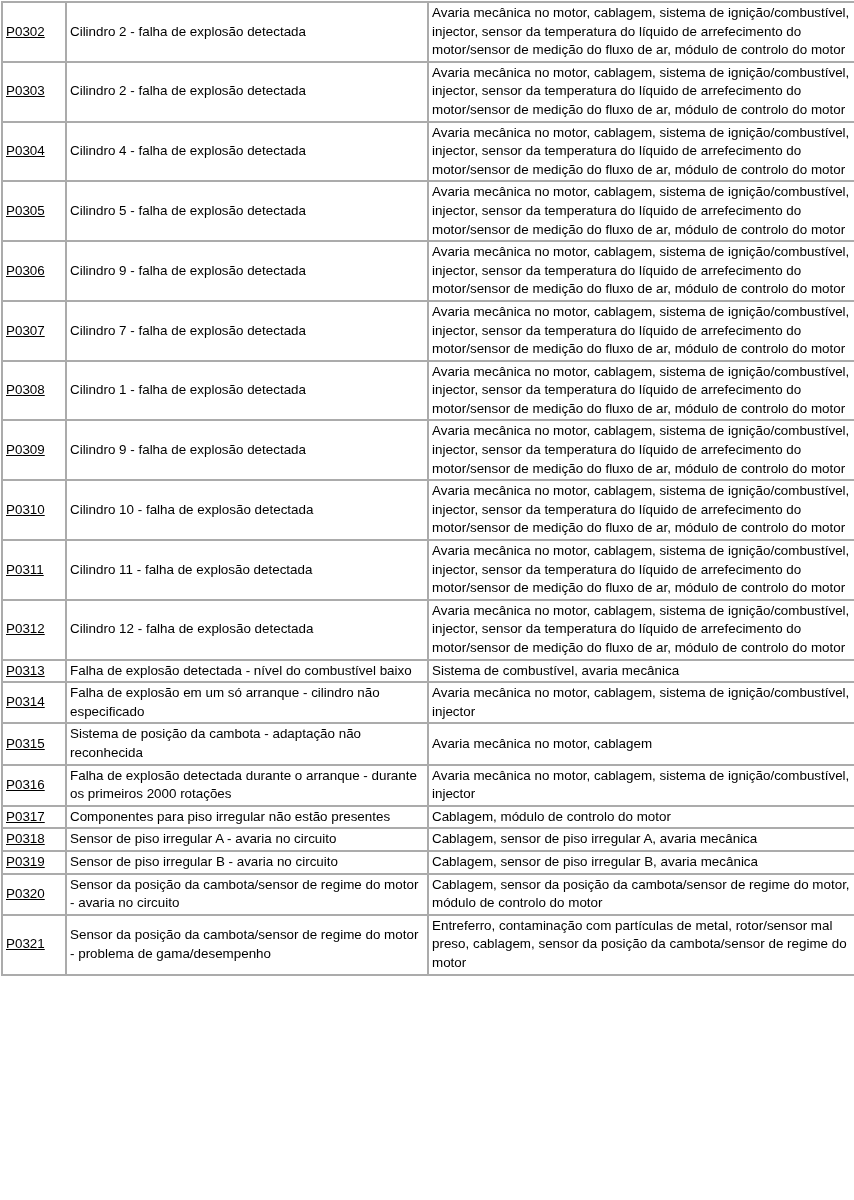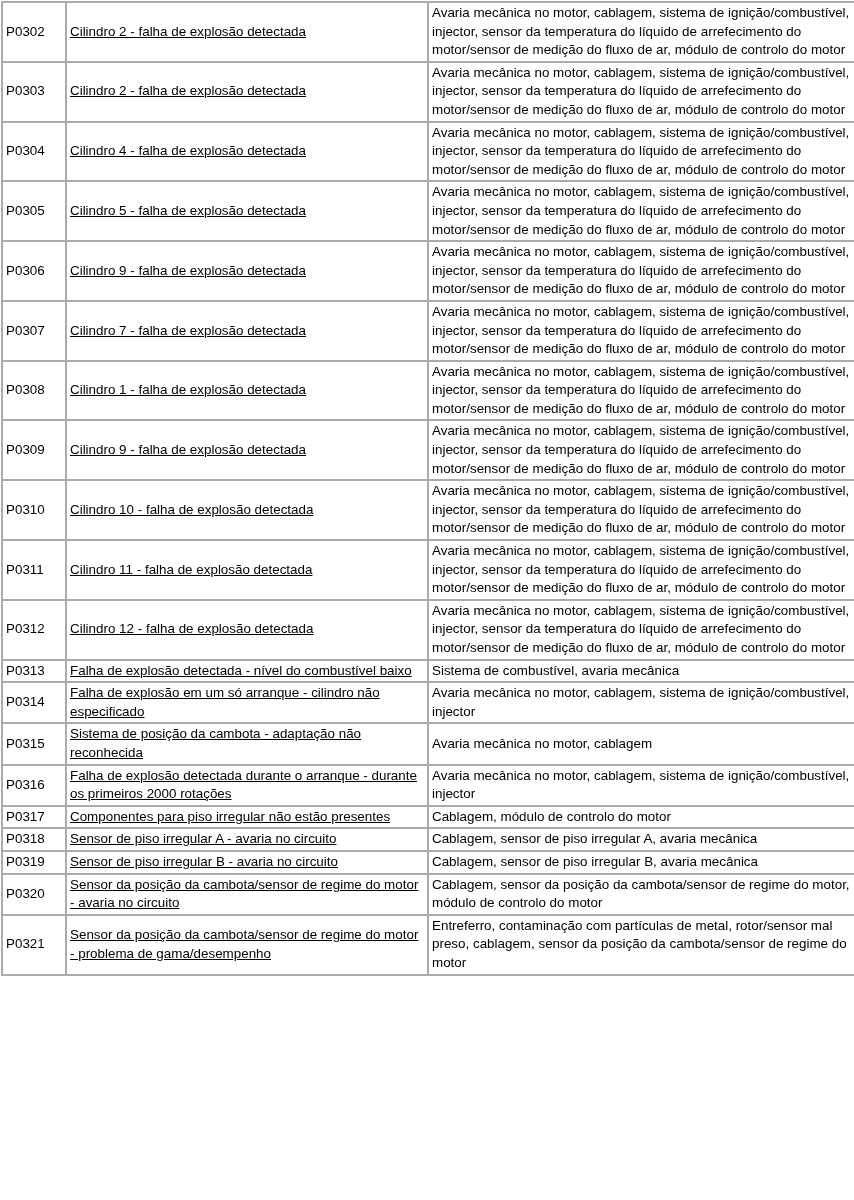--- a/index.html
+++ b/index.html
@@ -20,22 +20,22 @@
   table.dtc td {
     border: 2px solid #ababab;
     color: #000000;
     font-size: 13.4px;
     line-height: 18.6px;
     vertical-align: middle;
     padding: 1px 2px 1px 3px;
     overflow: hidden;
     word-wrap: break-word;
   }
-  td.code-col  { width: 57px; }
-  td.desc-col  { width: 355px; text-decoration: underline; }
+  td.code-col  { width: 57px; text-decoration: underline; }
+  td.desc-col  { width: 355px; }
   td.cause-col { width: 423px; }
 </style>
 </head>
 <body>
 
 <table class="dtc">
   <tbody id="dtc-body">
   <tr>
     <td class="code-col">P0302</td>
     <td class="desc-col">Cilindro 2 - falha de explosão detectada</td>

